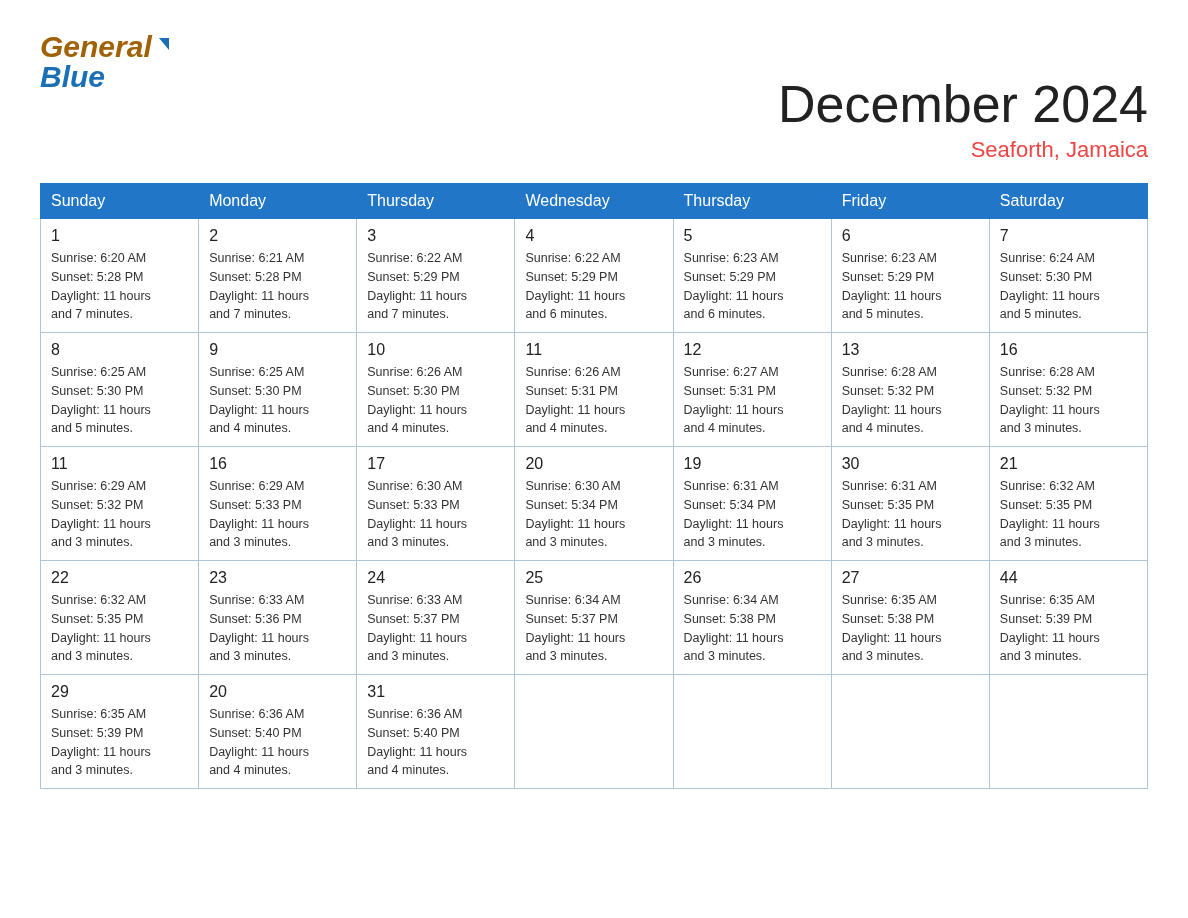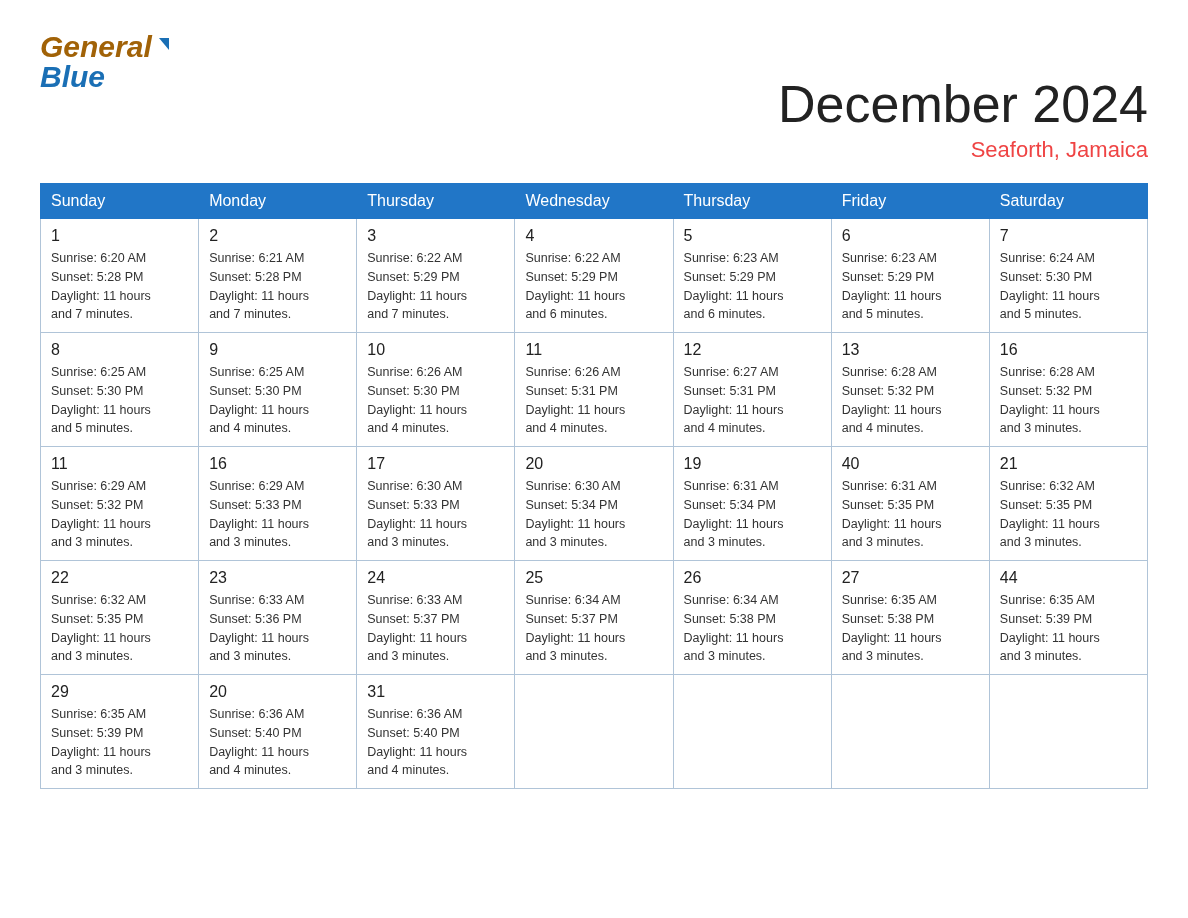--- a/index.html
+++ b/index.html
@@ -283,21 +283,21 @@
         <td>
         <span class="day-number">19</span>
         <div class="day-info">
           Sunrise: 6:31 AM<br>
           Sunset: 5:34 PM<br>
           Daylight: 11 hours<br>
           and 3 minutes.
         </div>
       </td>
         <td>
-        <span class="day-number">40</span>
+        <span class="day-number">30</span>
         <div class="day-info">
           Sunrise: 6:31 AM<br>
           Sunset: 5:35 PM<br>
           Daylight: 11 hours<br>
           and 3 minutes.
         </div>
       </td>
         <td>
         <span class="day-number">21</span>
         <div class="day-info">

